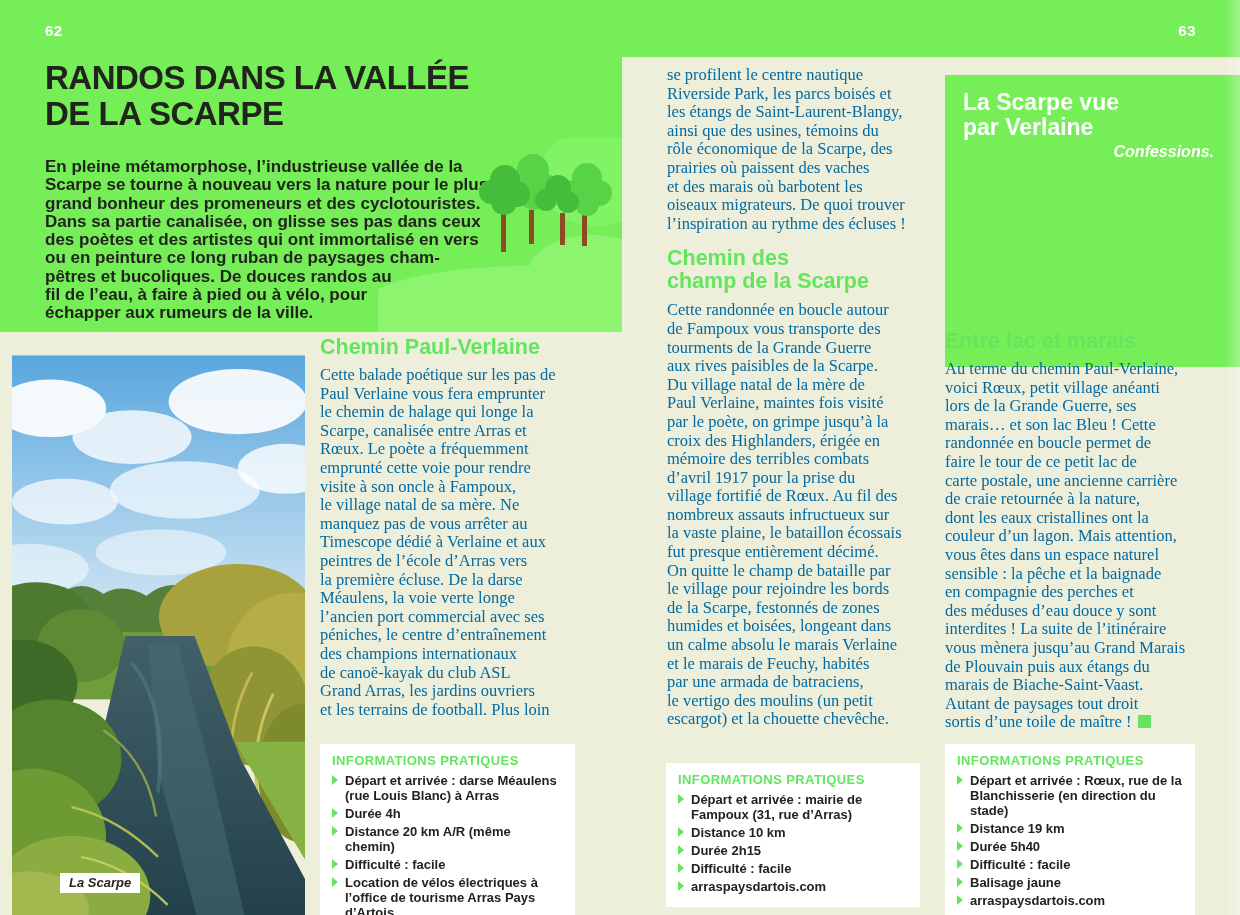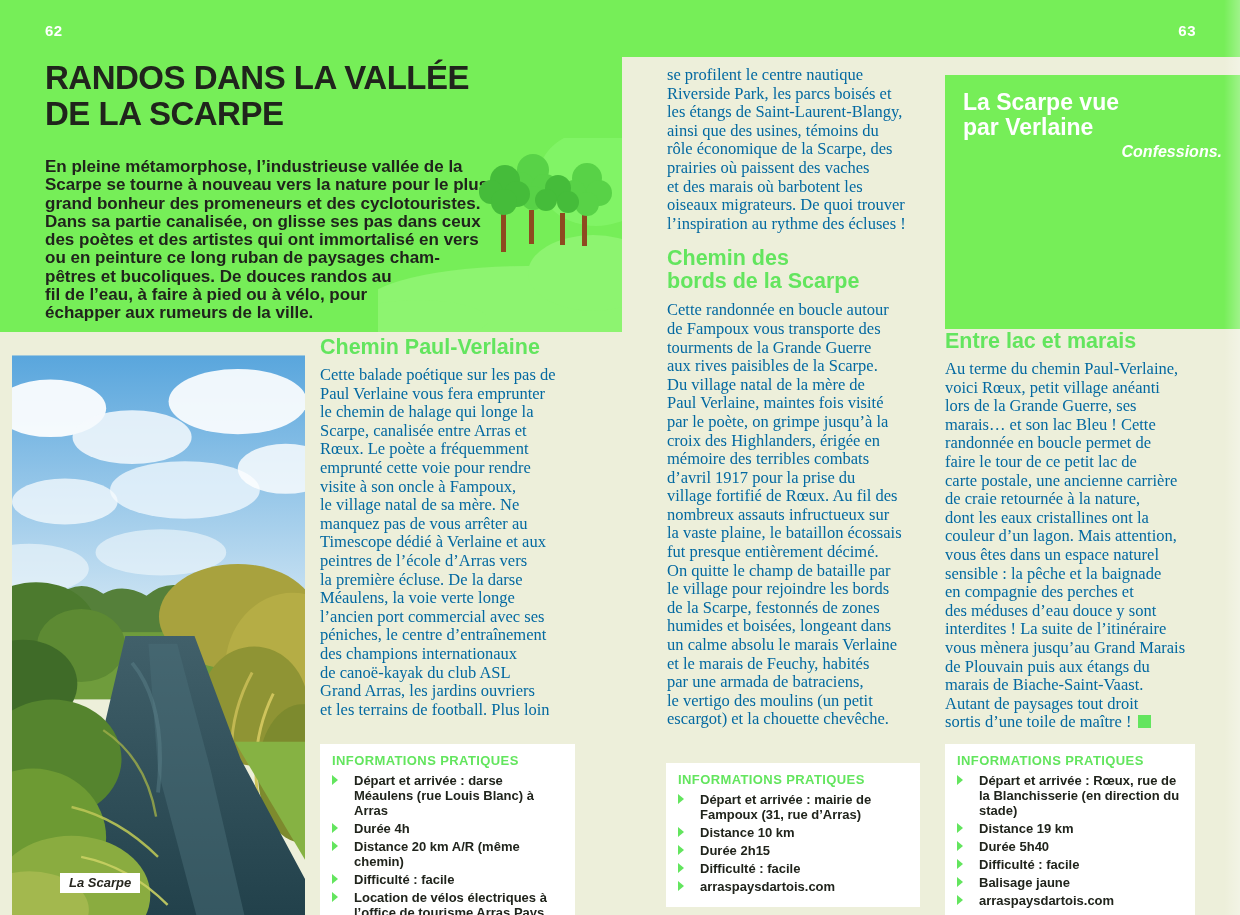--- a/index.html
+++ b/index.html
@@ -44,30 +44,30 @@
   }
   .body{
     margin:0;font-family:"Liberation Serif","DejaVu Serif",serif;
     font-size:16.5px;line-height:18.6px;color:#0369a1;white-space:pre-line;
   }
   .col1{left:320px;top:336px;width:260px;}
   .col2{left:667px;top:66px;width:260px;}
   .col2 h2{margin:14px 0 8px;}
   .col3{left:945px;top:330px;width:274px;}
   .quotebox{
-    position:absolute;left:945px;top:75px;width:295px;height:254px;
-    background:var(--green);box-sizing:border-box;padding:15px 16px 0 18px;color:var(--white);
+    position:absolute;left:945px;top:75px;width:295px;height:292px;
+    background:var(--green);box-sizing:border-box;padding:15px 24px 0 18px;color:var(--white);
   }
   .quotebox h2{margin:0;font-size:23px;line-height:25px;font-weight:bold;white-space:pre-line;}
   .quotebox .quote{margin:7px 0 0;font-size:15.5px;line-height:18.3px;font-weight:bold;white-space:pre-line;}
   .quotebox .attrib{margin:3px 2px 16px 0;text-align:right;font-style:italic;font-weight:bold;font-size:16px;}
   .infobox{position:absolute;background:var(--white);box-sizing:border-box;padding:9px 12px 10px;}
   .infobox h3{margin:0 0 5px;font-size:13px;letter-spacing:.4px;font-weight:bold;color:var(--heading-green);}
   .infobox ul{list-style:none;margin:0;padding:0;}
-  .infobox li{display:flex;gap:16px;margin-bottom:3px;font-size:13px;font-weight:bold;line-height:15px;color:var(--dark);}
+  .infobox li{display:flex;gap:7px;margin-bottom:3px;font-size:13px;font-weight:bold;line-height:15px;color:var(--dark);}
   .bullet{flex:0 0 auto;width:6px;height:10px;margin-top:2px;background:var(--heading-green);clip-path:polygon(0 0,100% 50%,0 100%);}
   .box1{left:320px;top:744px;width:255px;min-height:146px;}
   .box2{left:666px;top:763px;width:254px;min-height:126px;}
   .box3{left:945px;top:744px;width:250px;min-height:146px;}
   .endmark{display:inline-block;width:13px;height:13px;margin-left:6px;background:var(--heading-green);vertical-align:-1px;}
   .edge{
     position:absolute;right:0;top:0;width:16px;height:100%;pointer-events:none;
     background:linear-gradient(to right,rgba(255,255,255,0),rgba(255,255,255,.3));
   }
 </style>
@@ -224,21 +224,21 @@
     <p class="body">se profilent le centre nautique
 Riverside Park, les parcs boisés et
 les étangs de Saint-Laurent-Blangy,
 ainsi que des usines, témoins du
 rôle économique de la Scarpe, des
 prairies où paissent des vaches
 et des marais où barbotent les
 oiseaux migrateurs. De quoi trouver
 l’inspiration au rythme des écluses !</p>
     <h2>Chemin des
-bords de la Scarpe</h2>
+champ de la Scarpe</h2>
     <p class="body">Cette randonnée en boucle autour
 de Fampoux vous transporte des
 tourments de la Grande Guerre
 aux rives paisibles de la Scarpe.
 Du village natal de la mère de
 Paul Verlaine, maintes fois visité
 par le poète, on grimpe jusqu’à la
 croix des Highlanders, érigée en
 mémoire des terribles combats
 d’avril 1917 pour la prise du

